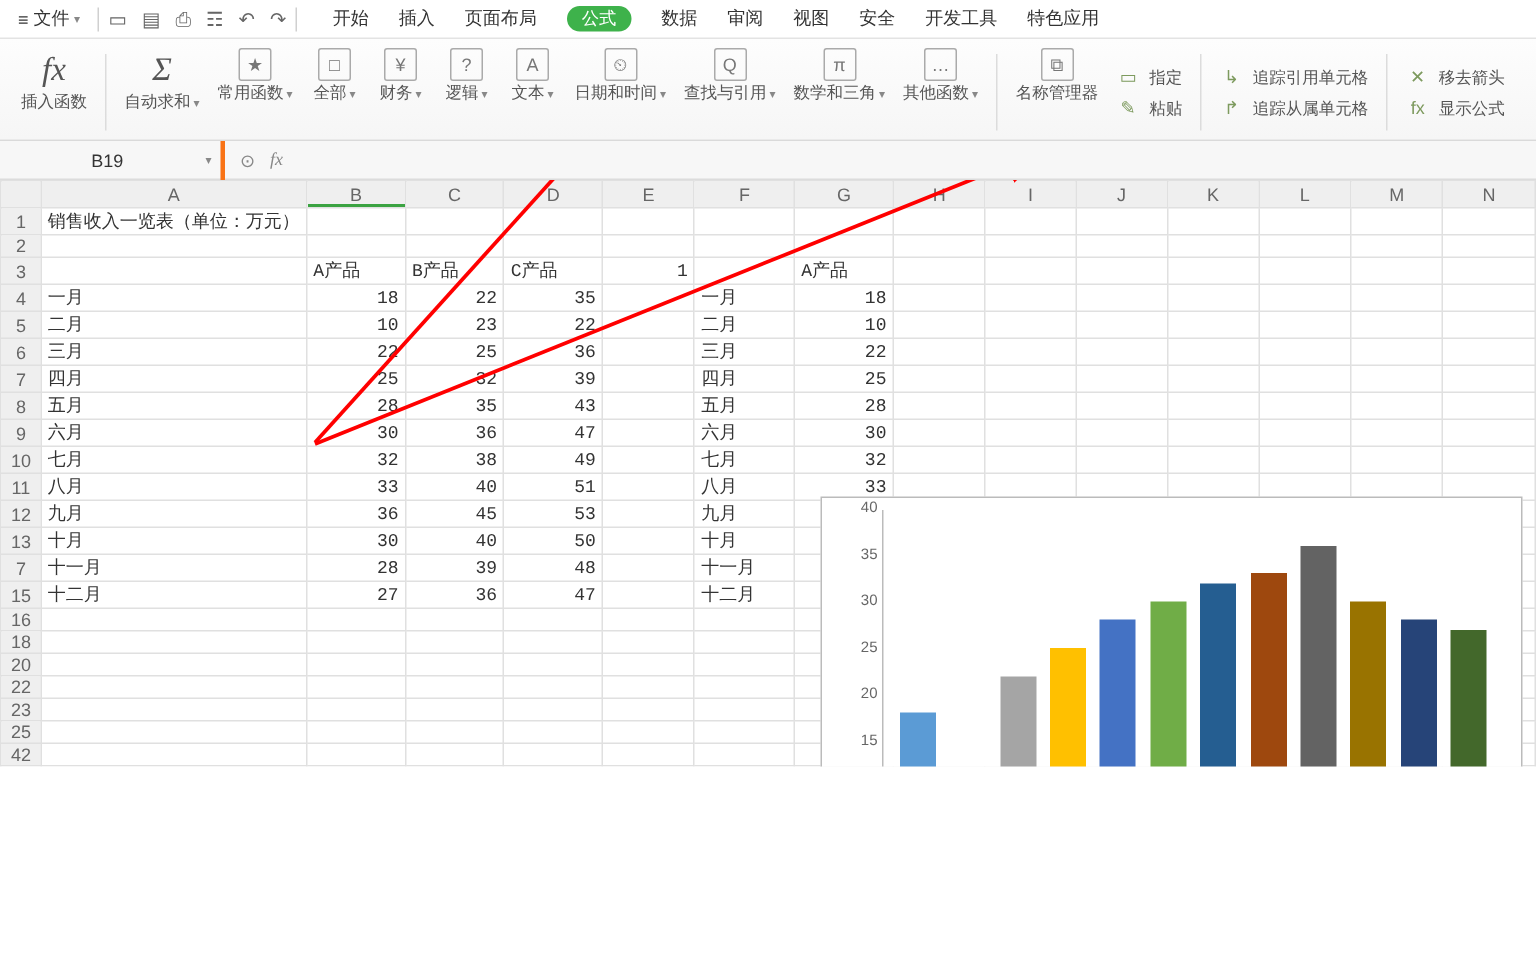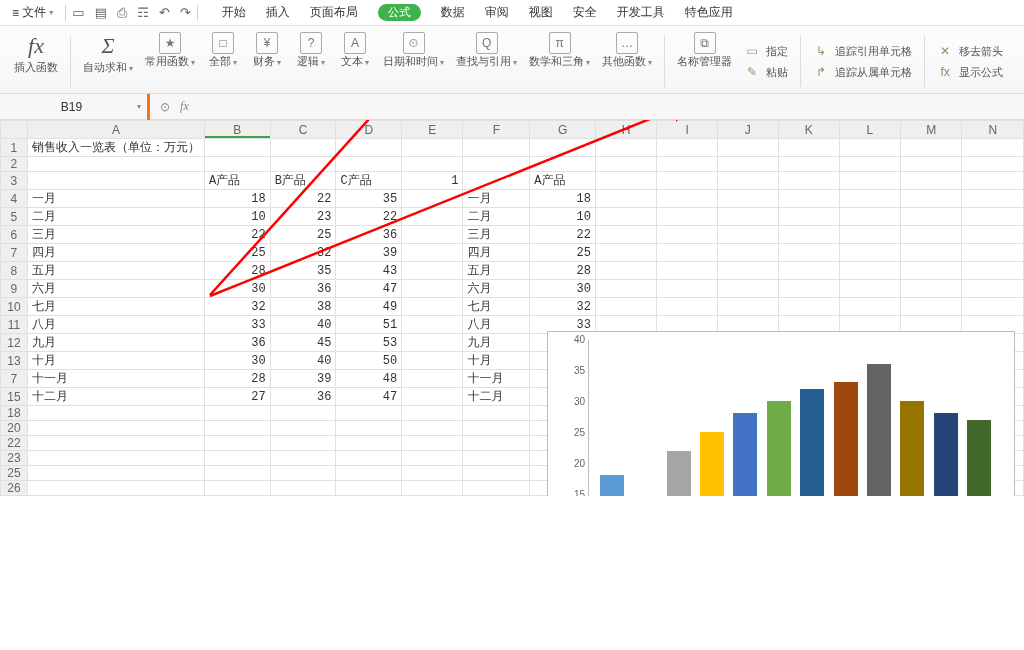--- a/index.html
+++ b/index.html
@@ -458,20 +458,37 @@
           <td class="num">27</td>
           <td class=""></td>
           <td class=""></td>
           <td class=""></td>
           <td class=""></td>
           <td class=""></td>
           <td class=""></td>
           <td class=""></td>
         </tr>
         <tr>
+          <th class="">16</th>
+          <td class=""></td>
+          <td class=""></td>
+          <td class=""></td>
+          <td class=""></td>
+          <td class=""></td>
+          <td class=""></td>
+          <td class=""></td>
+          <td class=""></td>
+          <td class=""></td>
+          <td class=""></td>
+          <td class=""></td>
+          <td class=""></td>
+          <td class=""></td>
+          <td class=""></td>
+        </tr>
+        <tr>
           <th class="">18</th>
           <td class=""></td>
           <td class=""></td>
           <td class=""></td>
           <td class=""></td>
           <td class=""></td>
           <td class=""></td>
           <td class=""></td>
           <td class=""></td>
           <td class=""></td>
@@ -543,21 +560,21 @@
           <td class=""></td>
           <td class=""></td>
           <td class=""></td>
           <td class=""></td>
           <td class=""></td>
           <td class=""></td>
           <td class=""></td>
           <td class=""></td>
         </tr>
         <tr>
-          <th class="">26</th>
+          <th class="">42</th>
           <td class=""></td>
           <td class=""></td>
           <td class=""></td>
           <td class=""></td>
           <td class=""></td>
           <td class=""></td>
           <td class=""></td>
           <td class=""></td>
           <td class=""></td>
           <td class=""></td>

